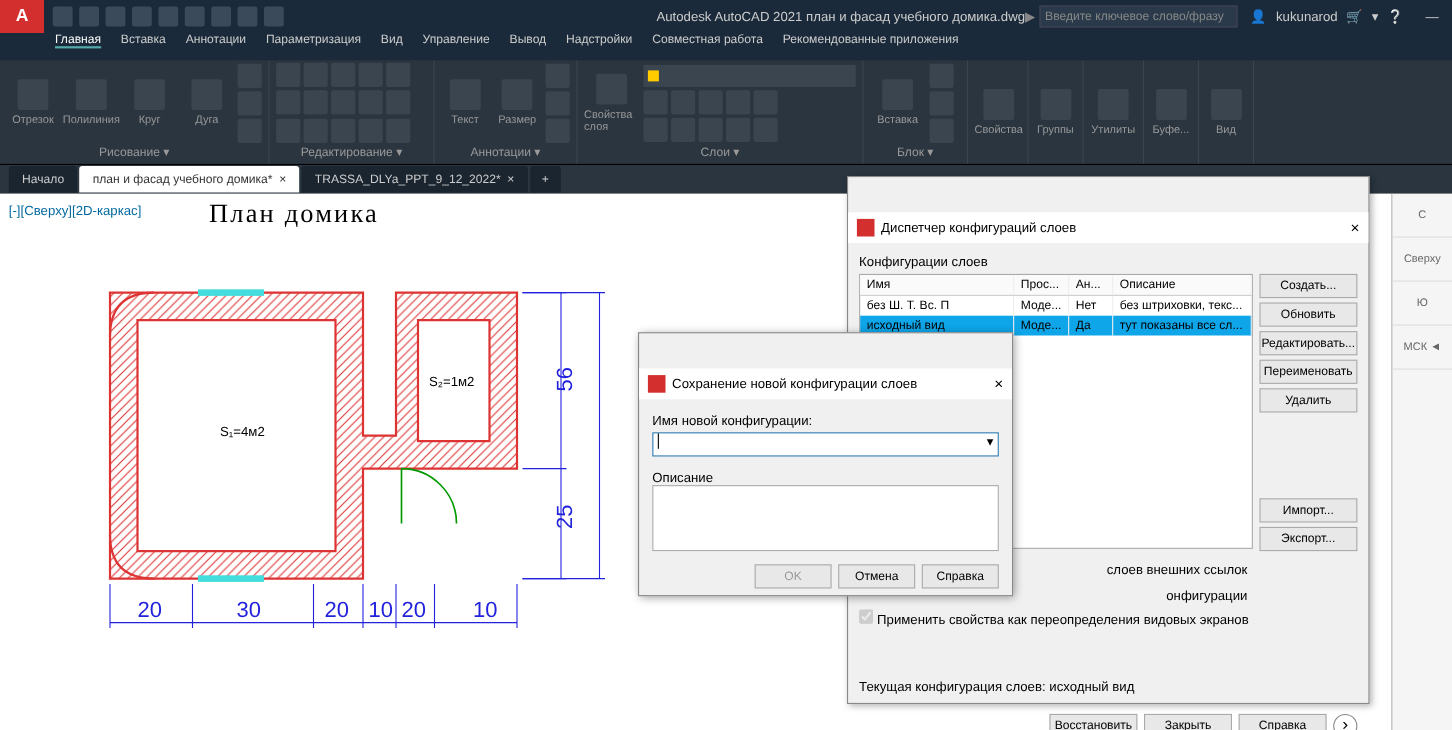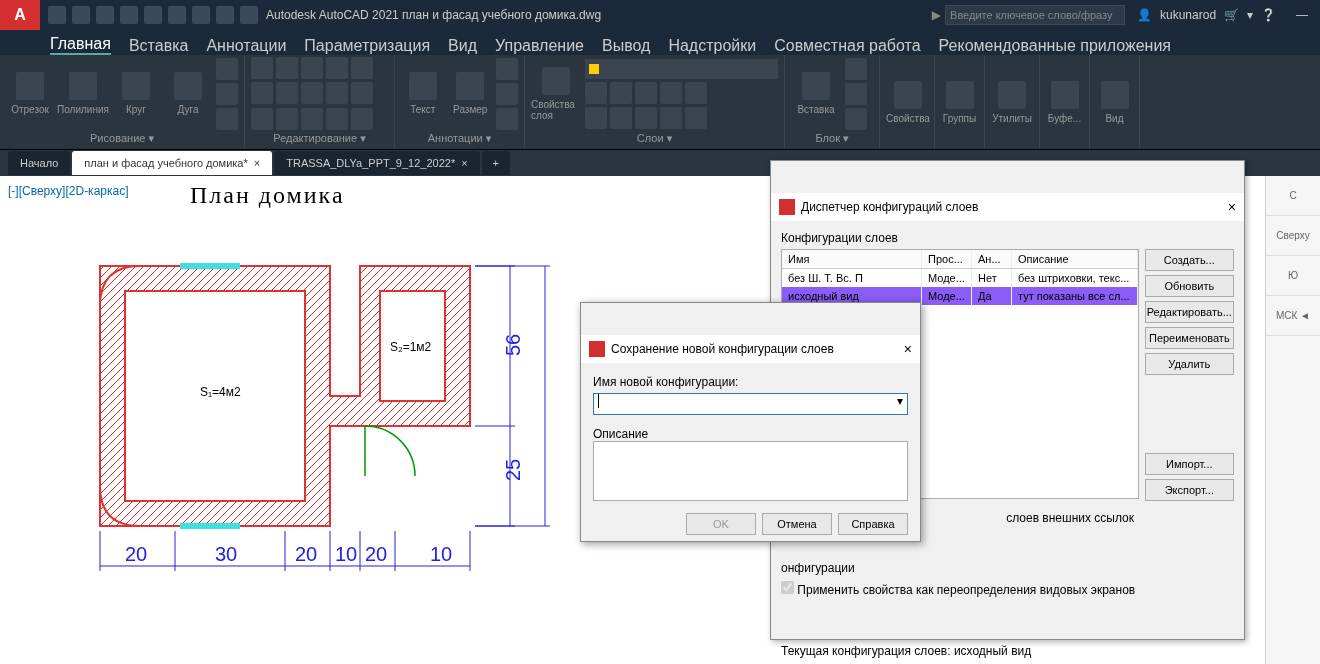--- a/index.html
+++ b/index.html
@@ -3,26 +3,26 @@
 <meta charset="utf-8">
 <style>
 * { box-sizing: border-box; margin: 0; padding: 0; font-family: "Segoe UI", Arial, sans-serif; }
 body { width: 1320px; height: 664px; background: #333; overflow: hidden; position: relative; }
 
 
 .titlebar { height: 30px; background: #1a2a3a; display: flex; align-items: center; color: #ccc; font-size: 12px; }
 .app-logo { width: 40px; height: 30px; background: #d32f2f; color: #fff; font-weight: bold; display: flex; align-items: center; justify-content: center; font-size: 16px; }
 .qat { display: flex; gap: 6px; padding: 0 8px; }
 .qat-icon { width: 18px; height: 18px; background: #3a4a5a; border-radius: 2px; }
-.title-text { flex: 1; text-align: left; }
+.title-text { flex: 1; text-align: right; }
 .search-box { width: 180px; height: 20px; background: #2a3a4a; border: 1px solid #445; padding: 0 4px; color: #888; font-size: 11px; display:flex; align-items:center; }
 .user-area { display: flex; align-items: center; gap: 8px; padding: 0 12px; }
 
 
-.ribbon-tabs { height: 25px; background: #1a2a3a; display: flex; align-items: flex-end; color: #ccc; font-size: 16px; padding-left: 50px; gap: 18px; }
+.ribbon-tabs { height: 25px; background: #1a2a3a; display: flex; align-items: flex-start; color: #ccc; font-size: 11px; padding-left: 50px; gap: 18px; }
 .ribbon-tab { cursor: pointer; }
 .ribbon-tab.active { color: #fff; border-bottom: 2px solid #5aa; }
 
 
 .ribbon { height: 95px; background: #2a3540; display: flex; border-bottom: 1px solid #000; }
 .ribbon-panel { display: flex; flex-direction: column; border-right: 1px solid #3a4550; padding: 2px 6px; }
 .panel-row { display: flex; gap: 4px; flex: 1; align-items: center; }
 .big-btn { display: flex; flex-direction: column; align-items: center; color: #999; font-size: 10px; width: 50px; }
 .big-btn .icon { width: 28px; height: 28px; background: #3a4550; margin-bottom: 4px; border-radius: 2px; }
 .small-btn { width: 22px; height: 22px; background: #3a4550; border-radius: 2px; }
@@ -46,21 +46,21 @@
 .layer-mgr { position: absolute; left: 770px; top: 160px; width: 475px; height: 480px; background: #f0f0f0; border: 1px solid #888; box-shadow: 2px 2px 6px rgba(0,0,0,0.3); z-index: 10; }
 .dlg-title { height: 28px; background: #fff; display: flex; align-items: center; padding: 0 8px; font-size: 12px; margin-top: 32px; }
 .dlg-title .logo-sm { width: 16px; height: 16px; background: #d32f2f; margin-right: 6px; }
 .dlg-close { margin-left: auto; cursor: pointer; font-size: 14px; }
 .mgr-body { padding: 10px; font-size: 12px; }
 .mgr-label { margin-bottom: 4px; }
 .mgr-table { width: 360px; height: 250px; background: #fff; border: 1px solid #aaa; display: inline-block; vertical-align: top; font-size: 11px; }
 .mgr-th { display: flex; border-bottom: 1px solid #ccc; background: #fafafa; align-items: flex-end; }
 .mgr-th > div, .mgr-tr > div { padding: 3px 6px; border-right: 1px solid #eee; }
 .mgr-tr { display: flex; }
-.mgr-tr.sel { background: #8b5cf6; }
+.mgr-tr.sel { background: #0ea5e9; }
 .c1 { width: 140px; } .c2 { width: 50px; } .c3 { width: 40px; } .c4 { flex: 1; }
 .mgr-btns { display: inline-flex; flex-direction: column; gap: 4px; margin-left: 6px; vertical-align: top; width: 90px; }
 .dlg-btn { height: 22px; background: #e8e8e8; border: 1px solid #aaa; font-size: 11px; cursor: pointer; }
 .mgr-bottom-btns { display:flex; gap:6px; justify-content:flex-end; margin-top:auto; padding:8px 10px; }
 .mgr-bottom-btns .dlg-btn { width:80px; }
 .mgr-round { width:22px; height:22px; border-radius:11px; border:1px solid #888; display:flex; align-items:center; justify-content:center; }
 
 
 .save-dlg { position: absolute; left: 580px; top: 302px; width: 341px; height: 240px; background: #f0f0f0; border: 1px solid #888; box-shadow: 2px 2px 8px rgba(0,0,0,0.4); z-index: 20; }
 .save-body { padding: 12px; font-size: 12px; }
@@ -385,21 +385,21 @@
         <button class="dlg-btn">Обновить</button>
         <button class="dlg-btn">Редактировать...</button>
         <button class="dlg-btn">Переименовать</button>
         <button class="dlg-btn">Удалить</button>
         <div style="height:70px"></div>
         <button class="dlg-btn">Импорт...</button>
         <button class="dlg-btn">Экспорт...</button>
       </div>
     </div>
     <div style="margin-top:10px;text-align:right;padding-right:100px">слоев внешних ссылок</div>
-    <div style="margin-top:36px;text-align:left;padding-right:100px">онфигурации</div>
+    <div style="margin-top:9px;text-align:right;padding-right:100px">онфигурации</div>
     <div style="margin-top:6px"><label><input type="checkbox" checked="" disabled="" style=""> <span>Применить свойства как переопределения видовых экранов</span></label></div>
     <div style="margin-top:47px">Текущая конфигурация слоев: исходный вид</div>
   </div>
   <div class="mgr-bottom-btns">
     <button class="dlg-btn">Восстановить</button>
     <button class="dlg-btn">Закрыть</button>
     <button class="dlg-btn">Справка</button>
     <div class="mgr-round">›</div>
   </div>
 </div>

